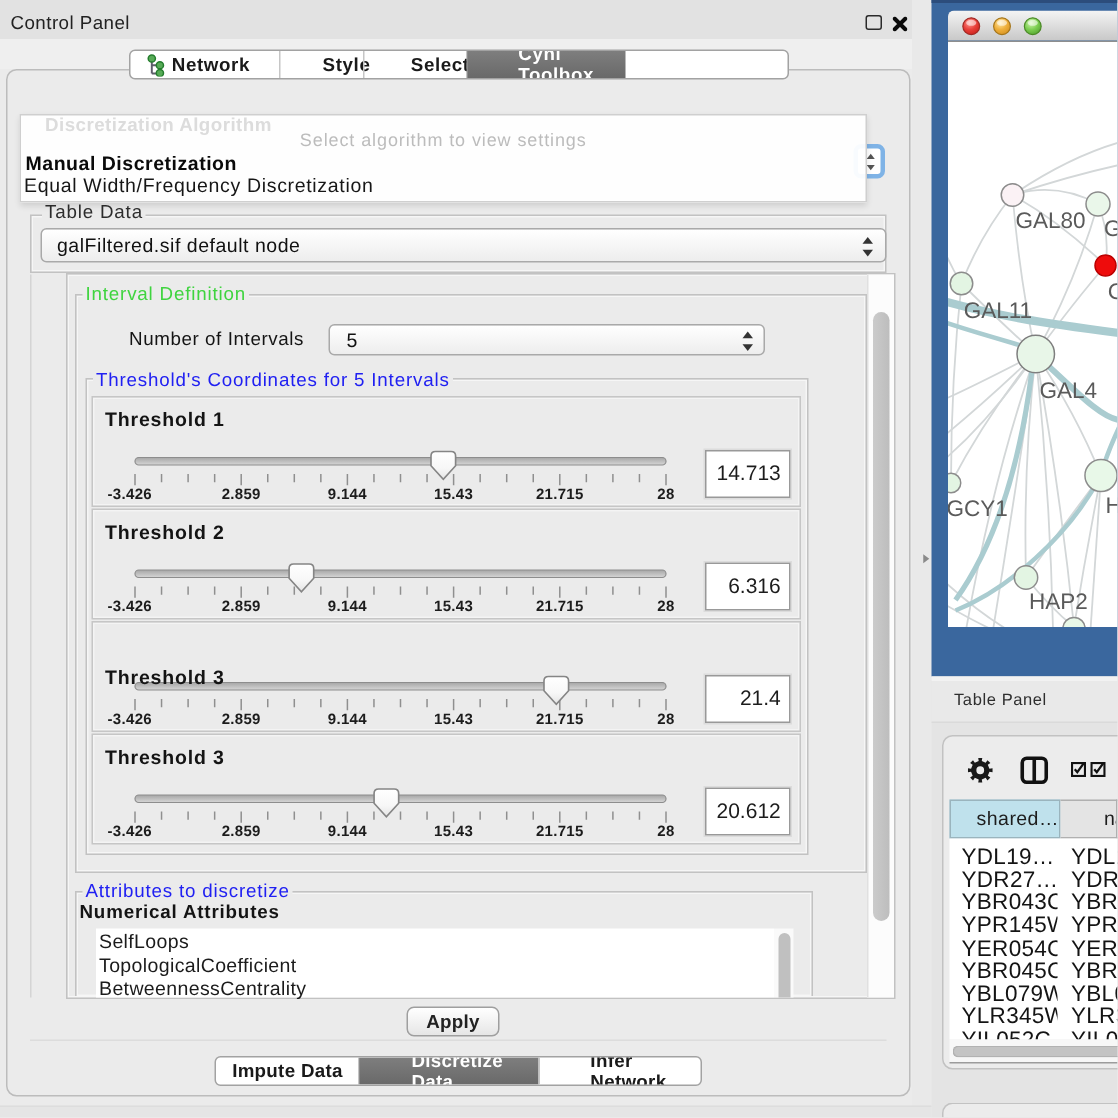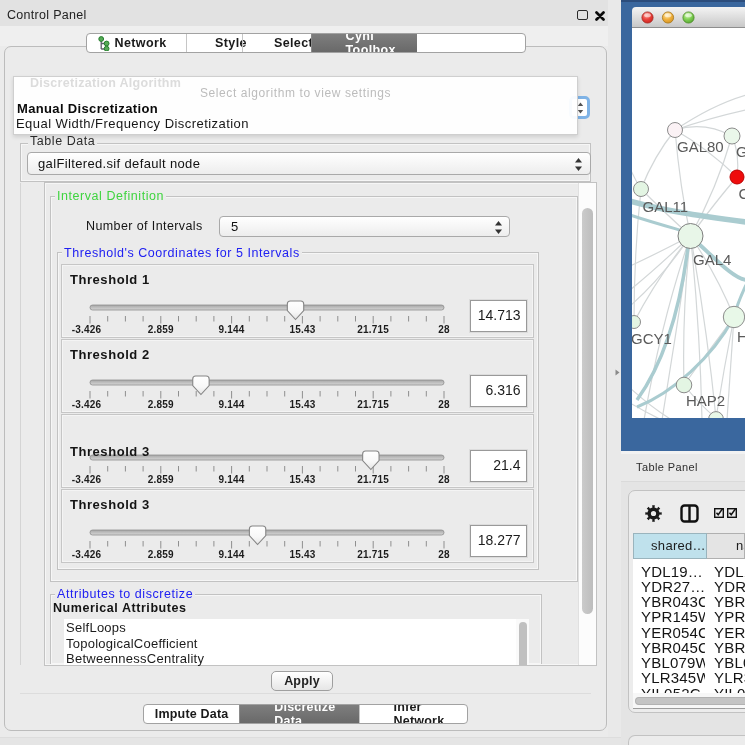--- a/index.html
+++ b/index.html
@@ -255,21 +255,21 @@
     <line x1="383.00" y1="52" x2="383.00" y2="59.5" stroke="#8f8f8f" stroke-width="1"></line>
 <text x="25.50" y="68.5" font-size="10" font-weight="bold" letter-spacing="0.2" fill="#1c1c1c" text-anchor="middle">-3.426</text>
     <text x="99.80" y="68.5" font-size="10" font-weight="bold" letter-spacing="0.2" fill="#1c1c1c" text-anchor="middle">2.859</text>
     <text x="170.60" y="68.5" font-size="10" font-weight="bold" letter-spacing="0.2" fill="#1c1c1c" text-anchor="middle">9.144</text>
     <text x="241.40" y="68.5" font-size="10" font-weight="bold" letter-spacing="0.2" fill="#1c1c1c" text-anchor="middle">15.43</text>
     <text x="312.20" y="68.5" font-size="10" font-weight="bold" letter-spacing="0.2" fill="#1c1c1c" text-anchor="middle">21.715</text>
     <text x="383.00" y="68.5" font-size="10" font-weight="bold" letter-spacing="0.2" fill="#1c1c1c" text-anchor="middle">28</text>
 <path d="M 188.38 46.5 L 188.38 40 Q 188.38 37 191.38 37 L 201.78 37 Q 204.78 37 204.78 40 L 204.78 46.5 L 196.58 55.5 Z" fill="url(#thumbg)" stroke="#858585" stroke-width="1.1"></path>
 </svg>
 <div class="tlabel" style="top:497px">Threshold 3</div>
-<div class="tfield" style="top:525px">18.277</div>
+<div class="tfield" style="top:525px">20.612</div>
 
 <div class="etched" style="left:50px;top:594px;width:492px;height:70px;border-bottom:none"></div>
 <div class="gtitle" style="left:55px;top:587px;color:#2020f2">Attributes to discretize</div>
 <div class="abs" style="left:53px;top:601px;font-size:12.5px;font-weight:bold;letter-spacing:0.55px;color:#141414">Numerical Attributes</div>
 <div class="abs" style="left:64px;top:619px;width:452px;height:46px;background:#fff"></div>
 <div class="abs" style="left:66px;top:620px;font-size:13px;letter-spacing:0.25px;color:#1b1b1b;line-height:15.5px">SelfLoops<br>TopologicalCoefficient<br>BetweennessCentrality</div>
 <div class="abs" style="left:516px;top:619px;width:13px;height:46px;background:#fafafa"></div>
 <div class="abs" style="left:518.5px;top:622px;width:8px;height:43px;background:#c0c0c0;border-radius:4px 4px 0 0"></div>
 
 <div class="abs" style="left:578px;top:183px;width:18px;height:482px;background:#fcfcfc;border-left:1px solid #e0e0e0"></div>

